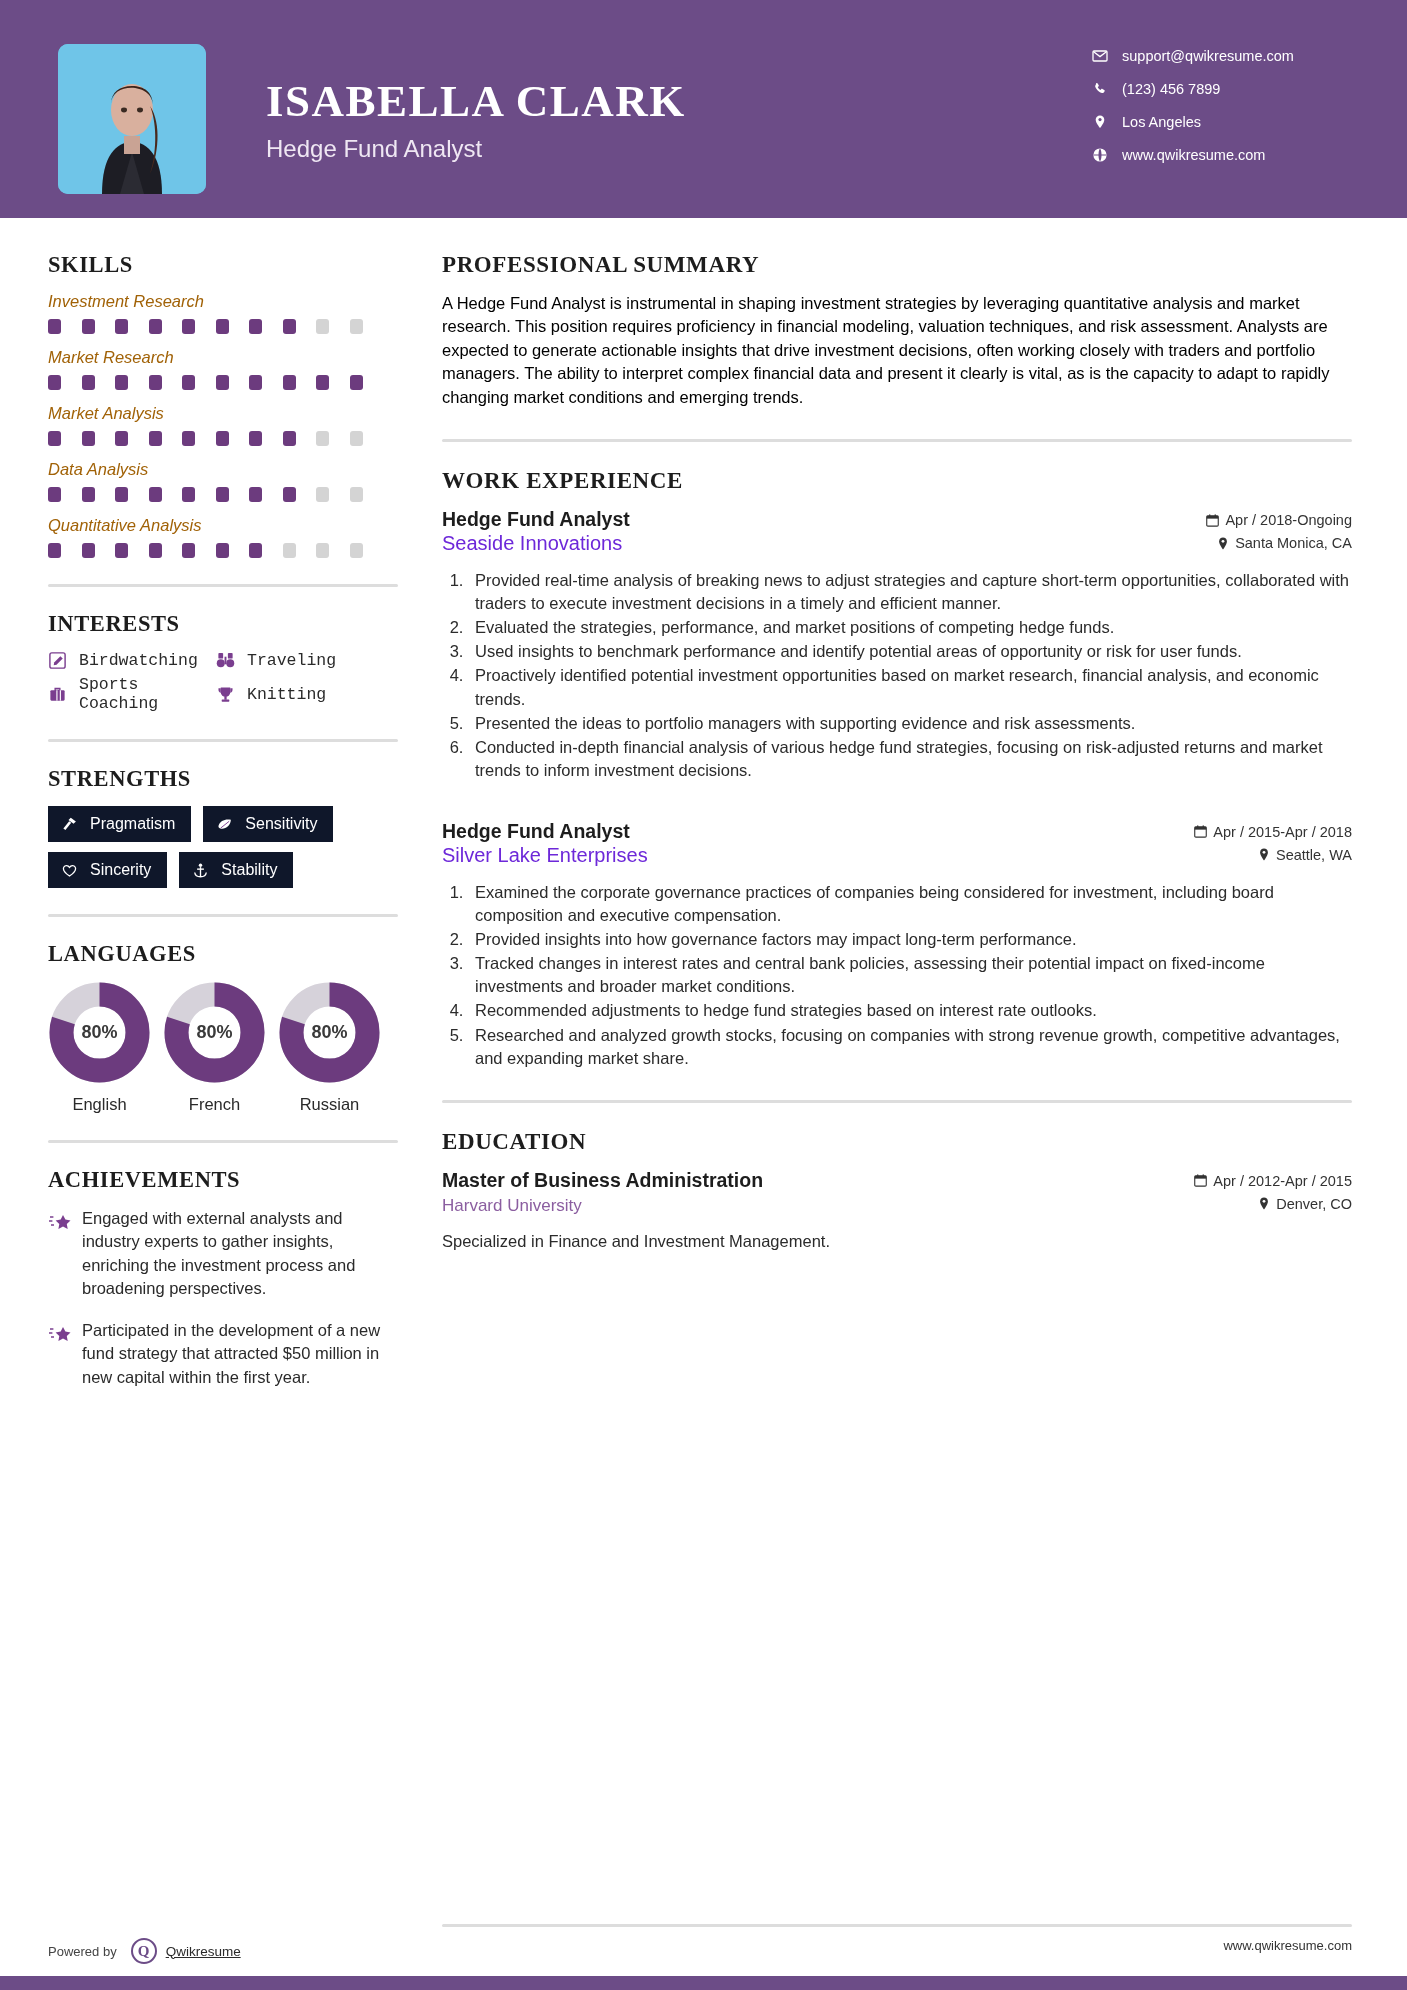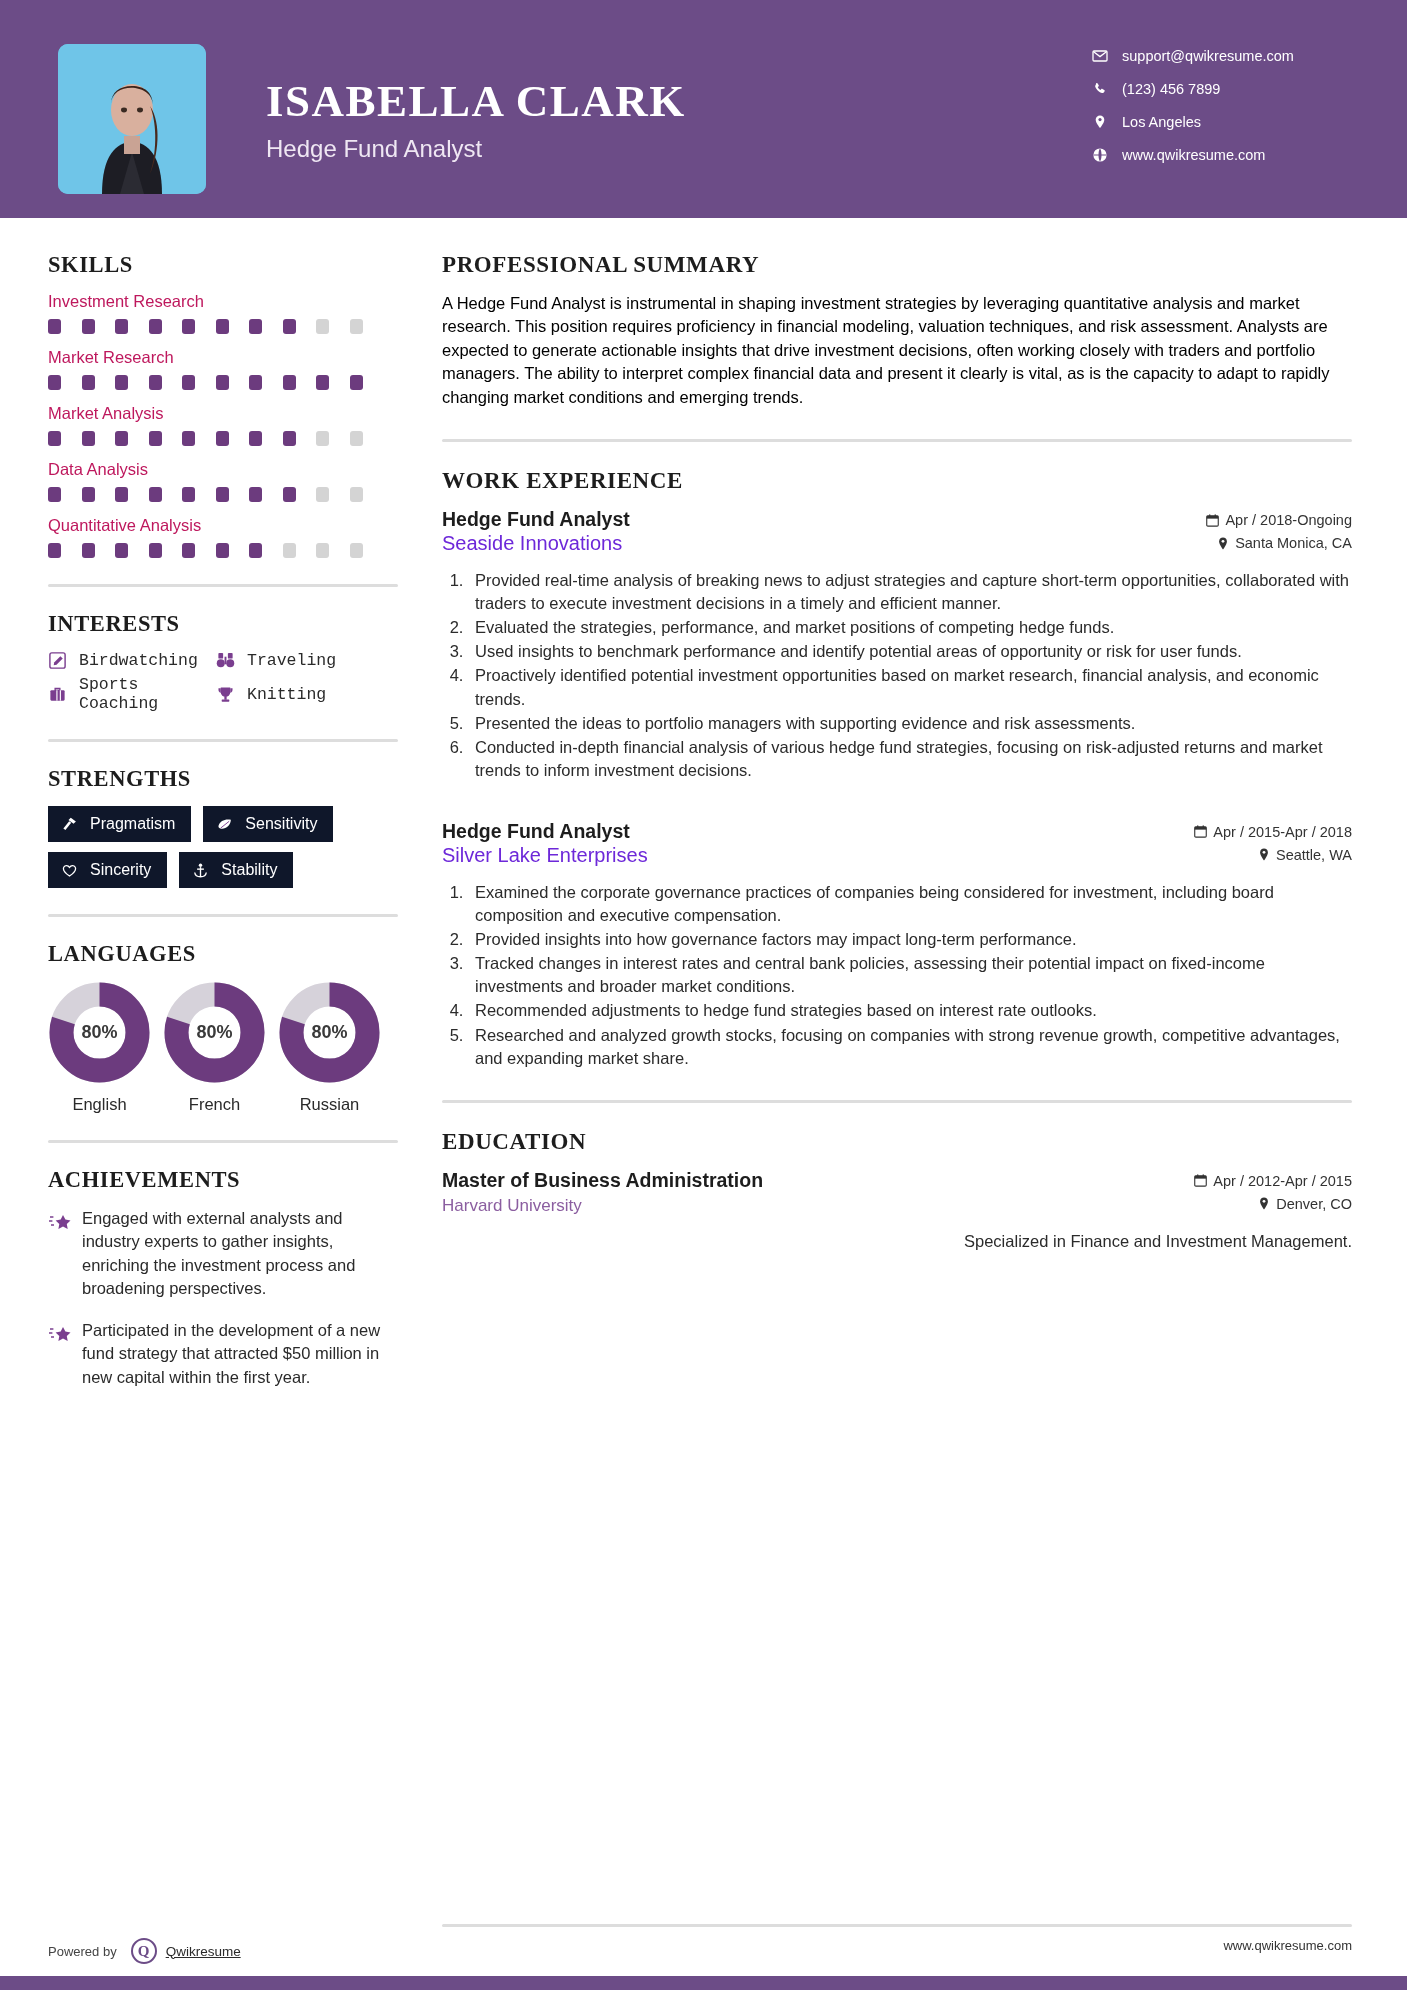--- a/index.html
+++ b/index.html
@@ -111,22 +111,23 @@
     background: #dddddd;
     margin: 26px 0 24px 0;
     border-radius: 2px;
   }
   .divider.right { margin: 30px 0 26px 0; }
 
   
   .skill { margin-bottom: 9px; }
   .skill-name {
     font-size: 16.5px;
-    color: #be185d;
+    color: #a16207;
     margin-bottom: 8px;
+    font-style: italic;
   }
   .dots { display: flex; gap: 20.5px; margin-bottom: 14px; }
   .dot {
     width: 13px;
     height: 15px;
     border-radius: 3px;
     background: #d4d4d4;
   }
   .dot.on { background: #6C3B7E; }
 
@@ -241,21 +242,21 @@
     line-height: 1.4;
     color: #2b2b2b;
     margin-bottom: 1px;
     padding-left: 7px;
   }
   .job-spacer { height: 28px; }
 
   .edu-head { display: flex; justify-content: space-between; align-items: flex-start; }
   .edu-degree { font-size: 19.5px; font-weight: 700; color: #1d1d1d; }
   .edu-school { font-size: 17px; color: #8B5EA0; margin-top: 4px; }
-  .edu-note { font-size: 16.5px; color: #2b2b2b; margin-top: 13px; text-align: right; }
+  .edu-note { font-size: 16.5px; color: #2b2b2b; margin-top: 13px; }
 
   
   .footer {
     position: absolute;
     left: 0; right: 0; bottom: 0;
     height: 78px;
     padding: 12px 55px 0 48px;
     display: flex;
     align-items: flex-start;
   }

